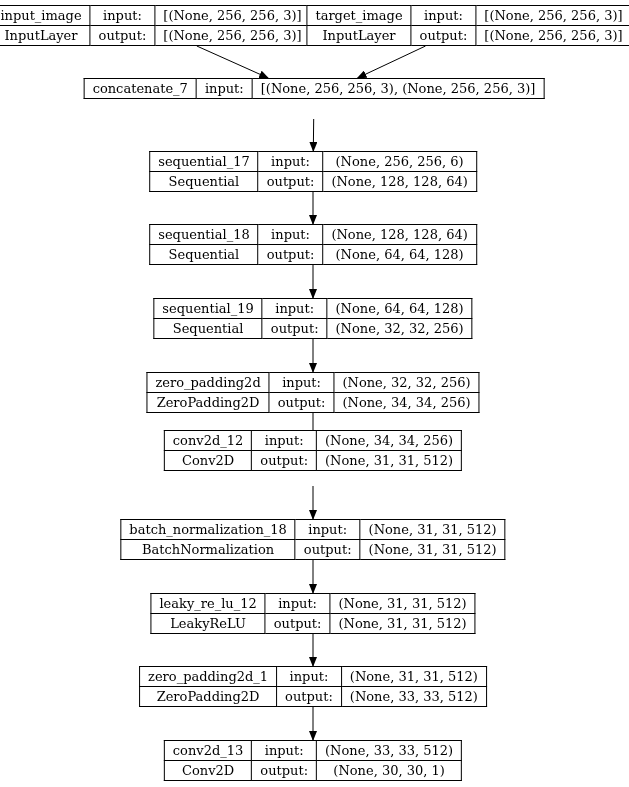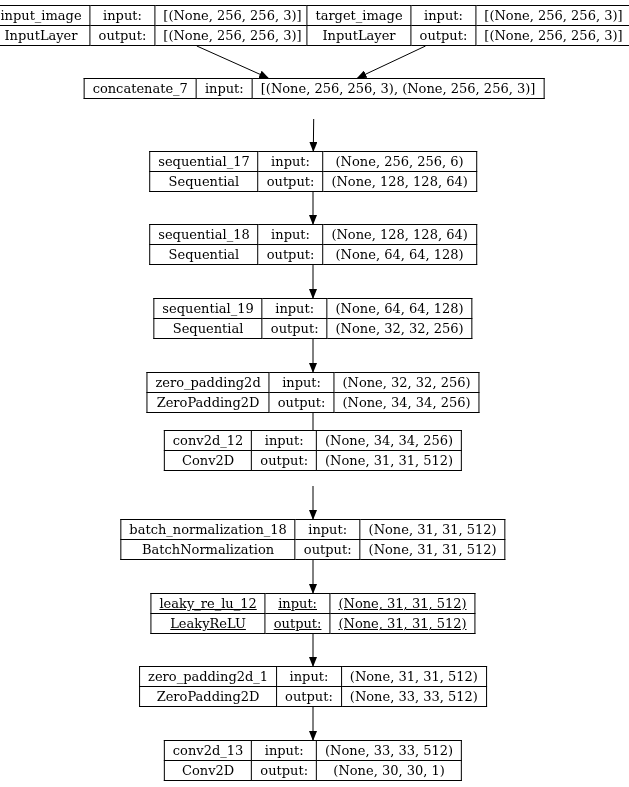--- a/index.html
+++ b/index.html
@@ -171,21 +171,21 @@
         <td>input:</td>
         <td>(None, 31, 31, 512)</td>
       </tr>
       <tr>
         <td>BatchNormalization</td>
         <td>output:</td>
         <td>(None, 31, 31, 512)</td>
       </tr>
     </tbody>
   </table>
-    <table class="node" style="left: 313px; top: 593px; transform: translateX(-50%); text-decoration: underline;">
+    <table class="node" style="left: 313px; top: 593px; transform: translateX(-50%);">
     <tbody>
       <tr>
         <td>leaky_re_lu_12</td>
         <td>input:</td>
         <td>(None, 31, 31, 512)</td>
       </tr>
       <tr>
         <td>LeakyReLU</td>
         <td>output:</td>
         <td>(None, 31, 31, 512)</td>

